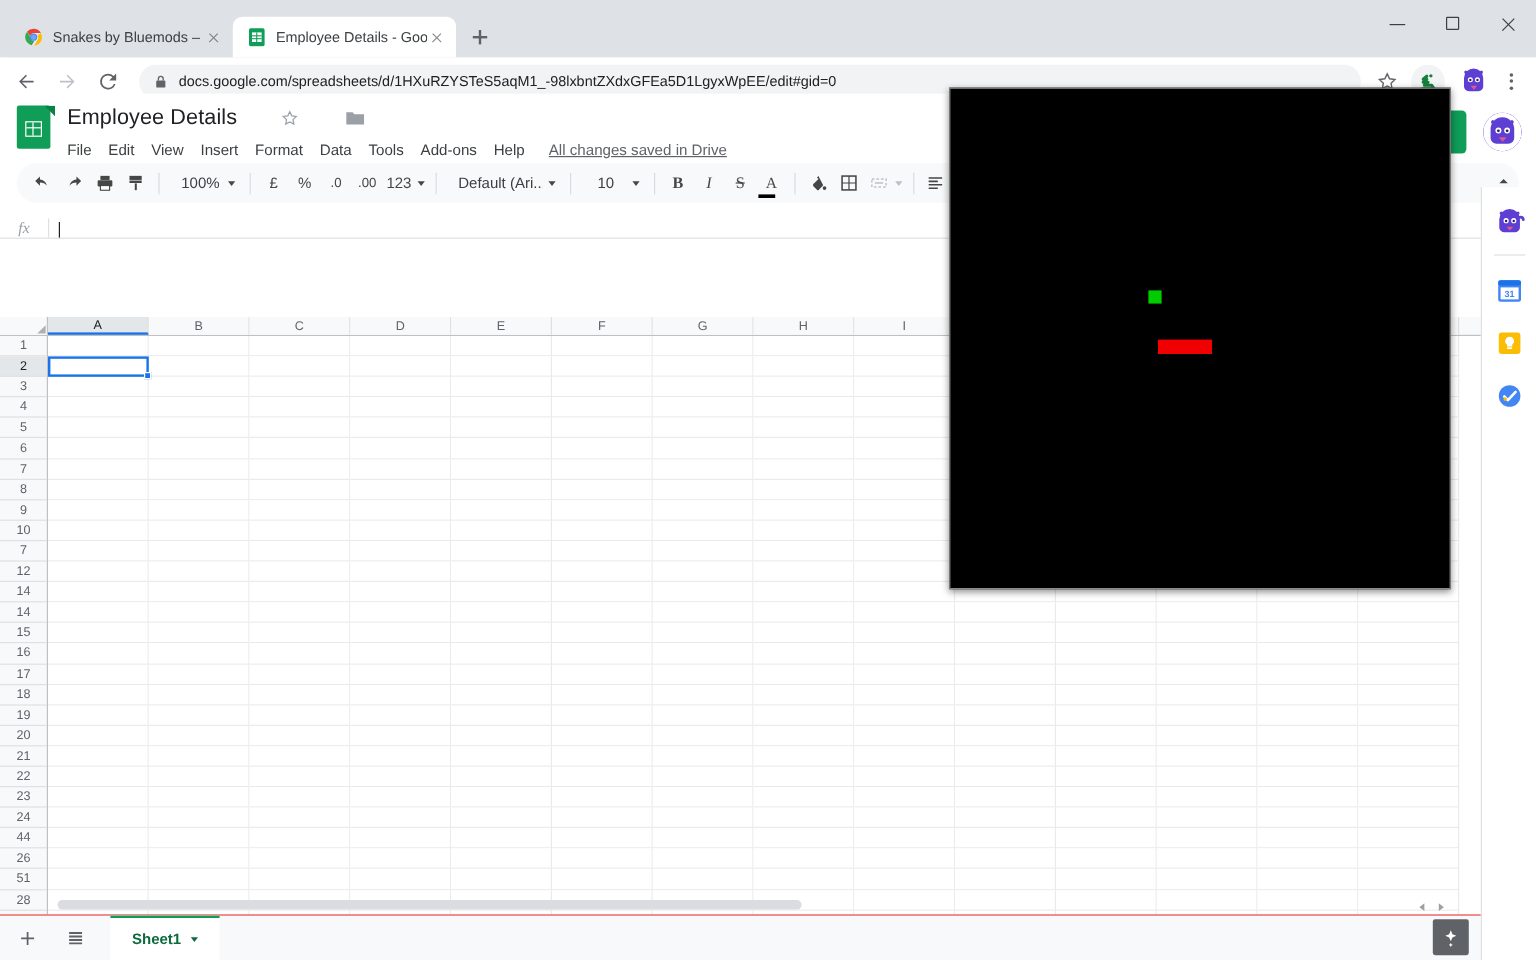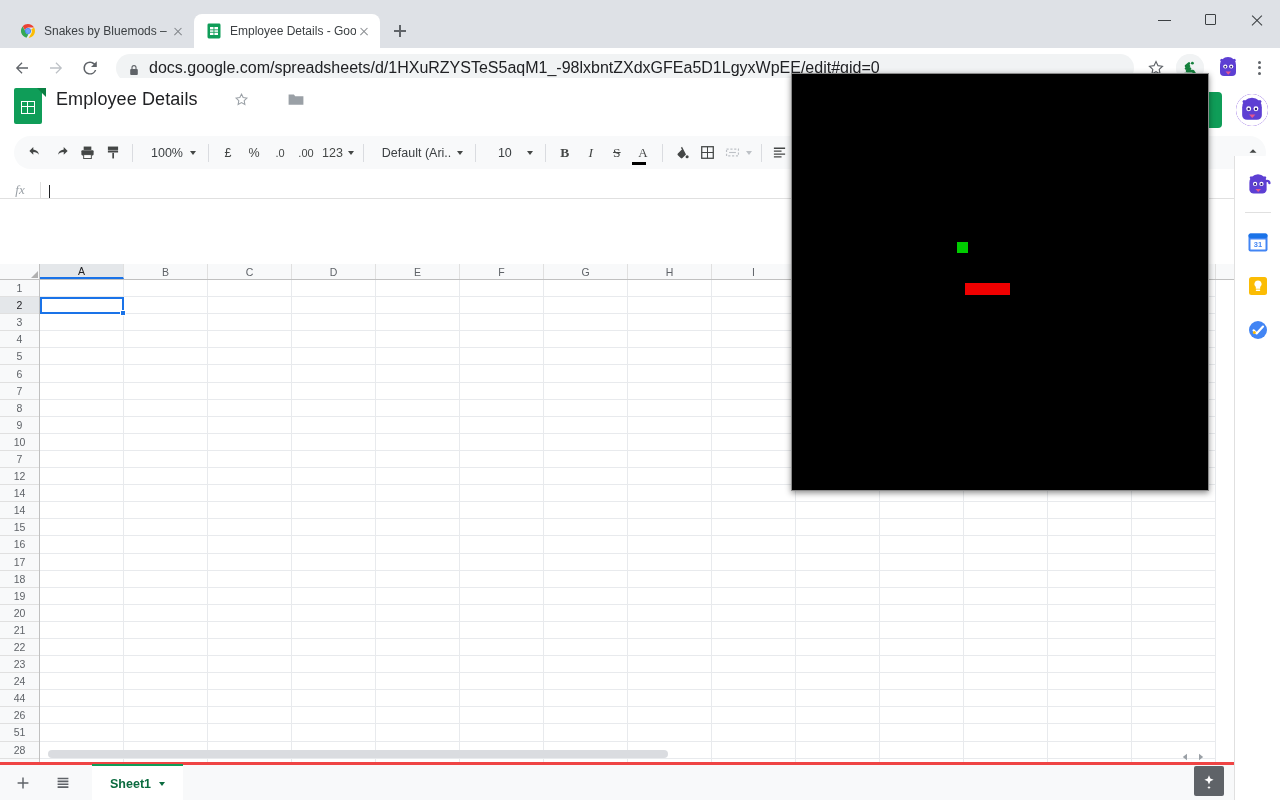--- a/index.html
+++ b/index.html
@@ -57,21 +57,21 @@
 
   .toolbar-browser {
     height: 39px; background:#fff; display:flex; align-items:center; padding: 0 8px;
     position: relative;
   }
   .navbtn { width: 28px; height: 28px; margin-right: 6px; position: relative; flex:0 0 28px;}
   .navbtn svg { position:absolute; left:4px; top:4px; }
   .omnibox {
     flex: 1; height: 28px; background:#f1f3f4; border-radius: 14px;
     display:flex; align-items:center; padding: 0 12px; margin: 12px 6px;
-    font-size: 16px; color:#202124;
+    font-size: 12px; color:#202124;
   }
   .lock { width:12px; height:12px; margin-right:9px; flex:0 0 12px; position:relative; }
   .omni-icons { display:flex; align-items:center; }
   .star { width:28px; height:28px; position:relative; margin-left:2px; }
   .profile-pill {
     width: 28px; height:28px; border-radius:50%; background:#f1f3f4;
     margin-left:6px; position:relative; overflow:hidden;
   }
   .ext-icon { width:28px; height:28px; margin-left:10px; position:relative; }
   .kebab { width: 26px; height:28px; position:relative; margin-left:4px; }
@@ -178,21 +178,21 @@
   .vscroll { position:absolute; right:0; top:186px; width:14px; height:506px; background:#fff; }
   .vthumb { position:absolute; left:3px; top:14px; width:8px; height:28px; background:#dadce0;
             border-radius:5px;}
   .vbtn { position:absolute; left:3px; width:9px; height:9px; }
   .hscroll { position:absolute; left:40px; bottom:0; height:12px; width:1170px; }
   .hthumb { position:absolute; left:8px; top:2px; width:620px; height:8px; background:#dadce0;
             border-radius:5px; }
 
   
   .bottombar { position:absolute; left:0; bottom:0; width:1280px; height:38px;
-               background:#f8f9fa; border-top:3px solid #ef4444; display:flex; align-items:center;}
+               background:#f8f9fa; border-top:1px solid #ef4444; display:flex; align-items:center;}
   .bb-btn { width:34px; height:34px; position:relative; display:flex; align-items:center;
             justify-content:center; margin-left:6px; }
   .sheet-tab { height:38px; background:#fff; display:flex; align-items:center; padding:0 18px;
                font-size:12.5px; color:#0b6b3f; font-weight:600; margin-left:12px;
                border-top:2px solid #0f9d58; }
   .sheet-tab .caret { border-top-color:#0b6b3f; margin-left:8px; }
   .explore-btn { position:absolute; right:56px; bottom:4px; width:30px; height:30px;
                  background:#5f6368; border-radius:2px; display:flex; align-items:center;
                  justify-content:center; }
   .panel-expand { position:absolute; right:8px; bottom:8px; width:30px; height:24px;
@@ -337,20 +337,32 @@
           <span class="icon-btn-sm">
             <svg width="15" height="15" viewBox="0 0 20 20" style="position:absolute;left:3px;top:4px;">
               <path d="M10 2.8l2.2 4.6 5 .7-3.6 3.5.9 5-4.5-2.4-4.5 2.4.9-5L2.8 8.1l5-.7z" fill="none" stroke="#9aa0a6" stroke-width="1.4"></path>
             </svg>
           </span>
           <span class="icon-btn-sm">
             <svg width="16" height="14" viewBox="0 0 16 14" style="position:absolute;left:2px;top:5px;">
               <path d="M0.6 1.6h5.3l1.3 1.6h8.2v8.5H0.6z" fill="#9aa0a6"></path>
             </svg>
           </span>
+        </div>
+        <div class="menu-row">
+          <span class="menu-item">File</span>
+          <span class="menu-item">Edit</span>
+          <span class="menu-item">View</span>
+          <span class="menu-item">Insert</span>
+          <span class="menu-item">Format</span>
+          <span class="menu-item">Data</span>
+          <span class="menu-item">Tools</span>
+          <span class="menu-item">Add-ons</span>
+          <span class="menu-item">Help</span>
+          <span class="save-status">All changes saved in Drive</span>
         </div>
       </div>
 
       <div class="header-right">
         <div class="share-btn">
           <svg width="16" height="16" viewBox="0 0 20 20" style="margin-right:7px;">
             <path d="M15 13.1c-.7 0-1.3.3-1.8.7L7.9 10.7c0-.2.1-.4.1-.7s0-.5-.1-.7l5.2-3.1c.5.4 1.1.7 1.9.7a2.9 2.9 0 1 0-2.9-2.9c0 .2 0 .5.1.7L7 7.9a2.9 2.9 0 1 0 0 4.2l5.3 3.1c0 .2-.1.4-.1.6a2.8 2.8 0 1 0 2.8-2.7z" fill="#fff"></path>
           </svg>
           <span>Share</span>
         </div>

